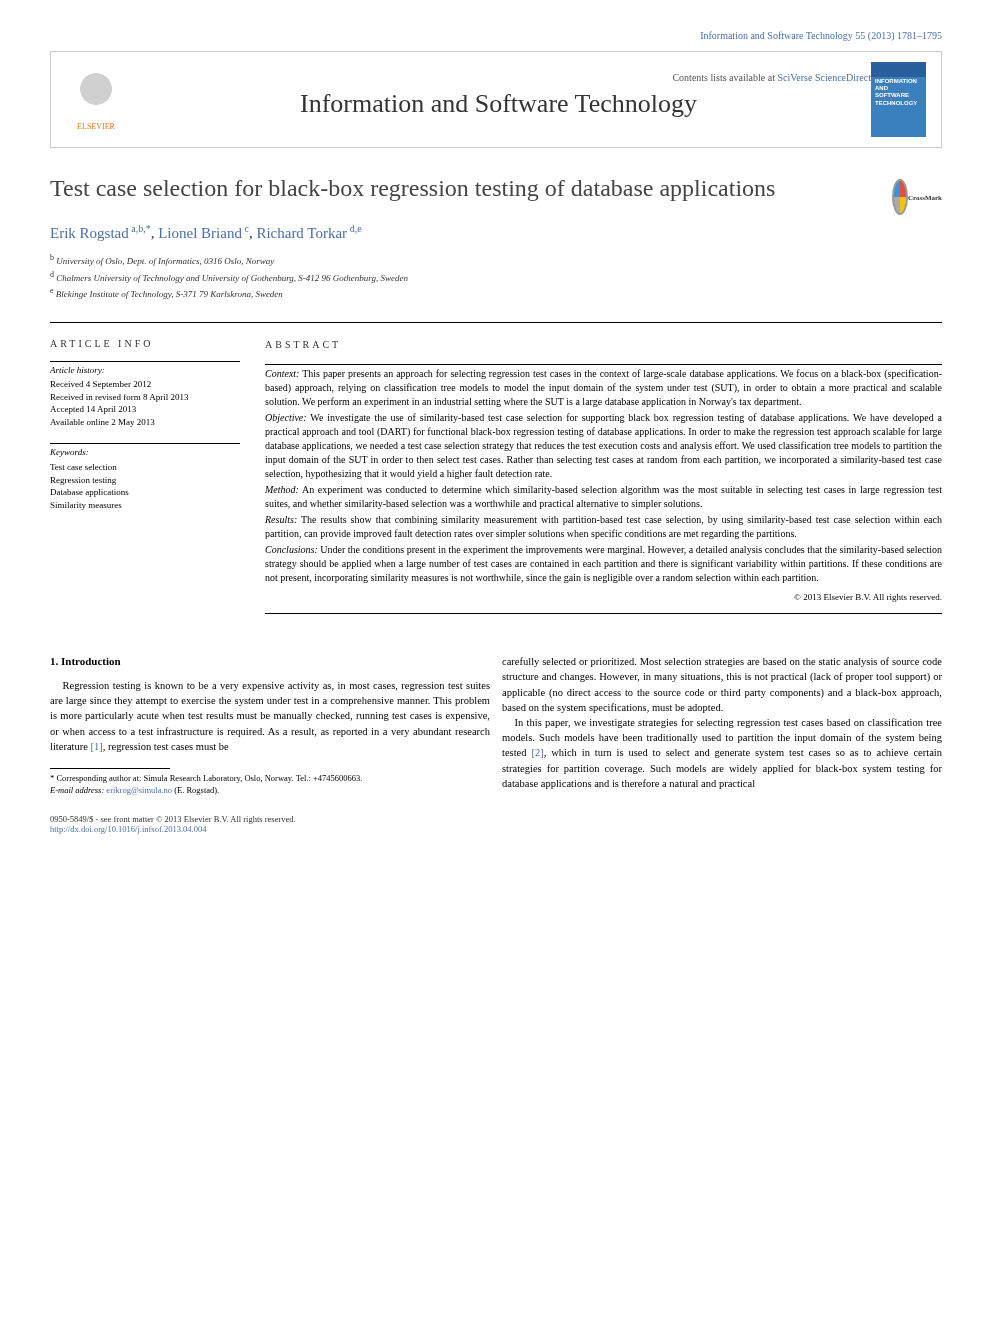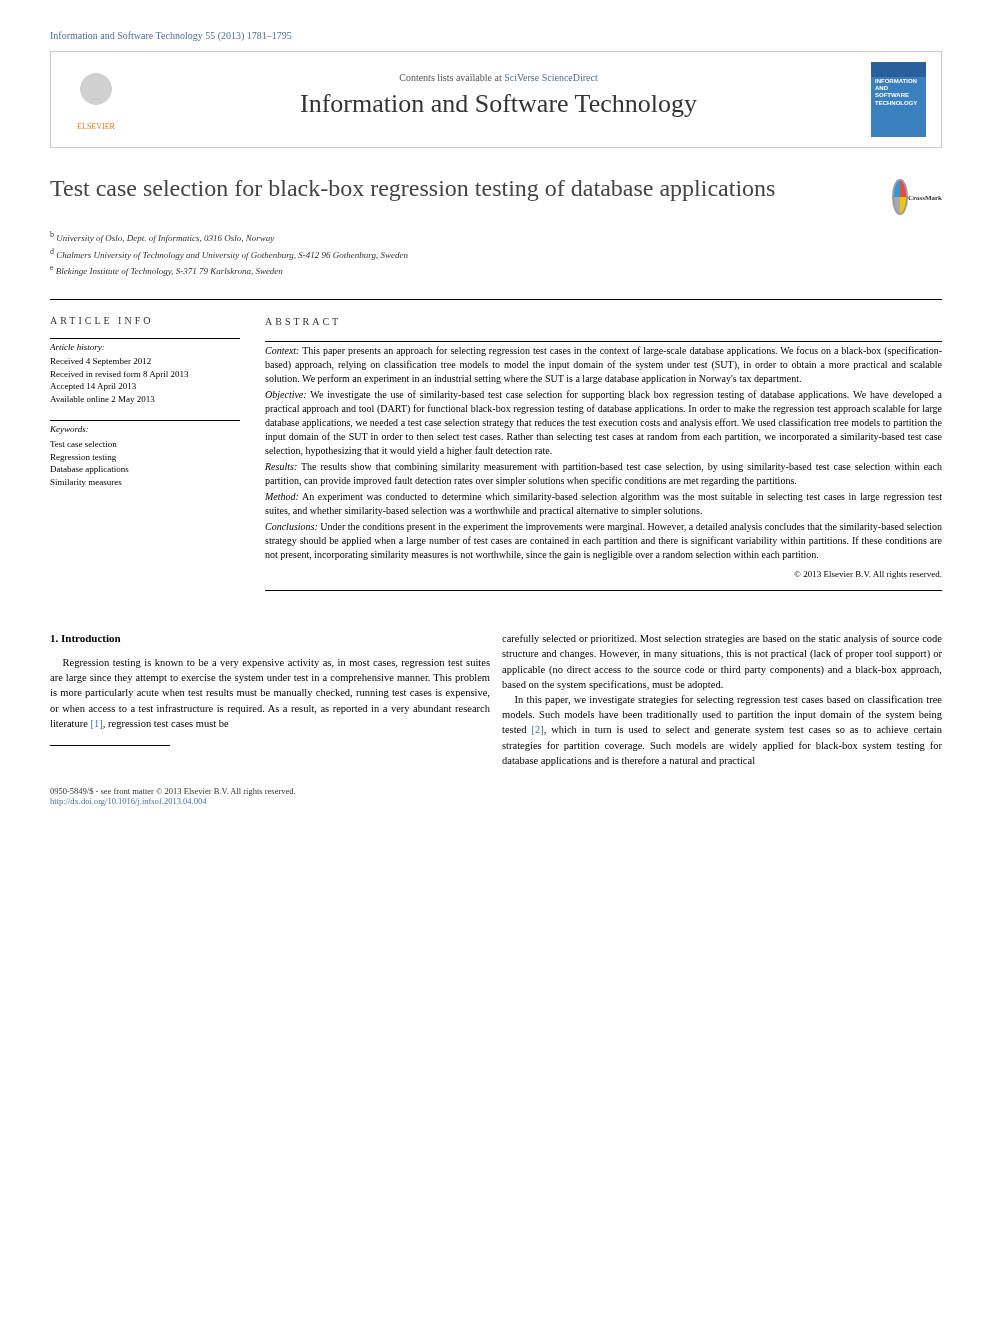--- a/index.html
+++ b/index.html
@@ -7,21 +7,21 @@
     padding: 0;
     font-family: Georgia, 'Times New Roman', serif;
     background: #fff;
     color: #000;
     width: 992px;
   }
   .page {
     padding: 30px 50px;
   }
   .top-cite {
-    text-align: left;
+    text-align: right;
     font-size: 10px;
     color: #4a6fa5;
     margin-bottom: 10px;
   }
   .header-box {
     border: 1px solid #ccc;
     display: flex;
     align-items: center;
     padding: 10px 15px;
     position: relative;
@@ -41,20 +41,21 @@
     position: relative;
   }
   .header-center {
     flex: 1;
     text-align: center;
   }
   .contents-line {
     font-size: 10px;
     color: #555;
     margin-bottom: 4px;
+    text-align: right;
   }
   .contents-line a { color: #4a6fa5; text-decoration: none; }
   .journal-name {
     font-size: 26px;
     font-weight: normal;
     font-family: Georgia, serif;
     color: #333;
     margin: 6px 0 8px;
   }
   .homepage-line {
@@ -75,21 +76,21 @@
     right: 4px;
     color: #fff;
     font-size: 6px;
     font-family: Arial, sans-serif;
     font-weight: bold;
     line-height: 1.2;
   }
   .title-row {
     display: flex;
     align-items: flex-start;
-    margin-bottom: 6px;
+    margin-bottom: 0;
   }
   .article-title {
     font-size: 24px;
     font-weight: normal;
     color: #444;
     line-height: 1.25;
     flex: 1;
     margin: 0;
   }
   .crossmark {
@@ -238,20 +239,21 @@
   </div>
 
   <div class="title-row">
     <h1 class="article-title">Test case selection for black-box regression testing of database applications</h1>
     <div class="crossmark">
       <div class="crossmark-circle"></div>
       <span>CrossMark</span>
     </div>
   </div>
 
+  <div class="authors" id="authors-slot"><a href="#">Erik Rogstad</a><sup> a,b,*</sup>, <a href="#">Lionel Briand</a><sup> c</sup>, <a href="#">Richard Torkar</a><sup> d,e</sup></div>
 
   <div class="affiliations">
     <div><sup>b</sup> <span>University of Oslo, Dept. of Informatics, 0316 Oslo, Norway</span></div>
     <div><sup>d</sup> <span>Chalmers University of Technology and University of Gothenburg, S-412 96 Gothenburg, Sweden</span></div>
     <div><sup>e</sup> <span>Blekinge Institute of Technology, S-371 79 Karlskrona, Sweden</span></div>
   </div>
 
   <div class="info-row">
     <div class="article-info">
       <div class="info-heading">ARTICLE INFO</div>
@@ -271,35 +273,42 @@
         <div>Database applications</div>
         <div>Similarity measures</div>
       </div>
     </div>
 
     <div class="abstract">
       <div class="abstract-heading">ABSTRACT</div>
       <hr class="thin">
       <p><em>Context:</em> <span>This paper presents an approach for selecting regression test cases in the context of large-scale database applications. We focus on a black-box (specification-based) approach, relying on classification tree models to model the input domain of the system under test (SUT), in order to obtain a more practical and scalable solution. We perform an experiment in an industrial setting where the SUT is a large database application in Norway's tax department.</span></p>
       <p><em>Objective:</em> <span>We investigate the use of similarity-based test case selection for supporting black box regression testing of database applications. We have developed a practical approach and tool (DART) for functional black-box regression testing of database applications. In order to make the regression test approach scalable for large database applications, we needed a test case selection strategy that reduces the test execution costs and analysis effort. We used classification tree models to partition the input domain of the SUT in order to then select test cases. Rather than selecting test cases at random from each partition, we incorporated a similarity-based test case selection, hypothesizing that it would yield a higher fault detection rate.</span></p>
+      <p><em>Method:</em> <span>An experiment was conducted to determine which similarity-based selection algorithm was the most suitable in selecting test cases in large regression test suites, and whether similarity-based selection was a worthwhile and practical alternative to simpler solutions.</span></p>
       <p><em>Results:</em> <span>The results show that combining similarity measurement with partition-based test case selection, by using similarity-based test case selection within each partition, can provide improved fault detection rates over simpler solutions when specific conditions are met regarding the partitions.</span></p>
-      <p><em>Method:</em> <span>An experiment was conducted to determine which similarity-based selection algorithm was the most suitable in selecting test cases in large regression test suites, and whether similarity-based selection was a worthwhile and practical alternative to simpler solutions.</span></p>
       <p><em>Conclusions:</em> <span>Under the conditions present in the experiment the improvements were marginal. However, a detailed analysis concludes that the similarity-based selection strategy should be applied when a large number of test cases are contained in each partition and there is significant variability within partitions. If these conditions are not present, incorporating similarity measures is not worthwhile, since the gain is negligible over a random selection within each partition.</span></p>
       <div class="copyright">© 2013 Elsevier B.V. All rights reserved.</div>
       <hr class="abstract-divider">
     </div>
   </div>
 
   <div class="body-section">
     <div class="col">
       <div class="sec-heading">1. Introduction</div>
       <p>
         <span>Regression testing is known to be a very expensive activity as, in most cases, regression test suites are large since they attempt to exercise the system under test in a comprehensive manner. This problem is more particularly acute when test results must be manually checked, running test cases is expensive, or when access to a test infrastructure is required. As a result, as reported in a very abundant research literature </span><span class="ref">[1]</span><span>, regression test cases must be</span>
       </p>
       <hr class="footnote-divider">
+      <div class="footnote">
+        <div>* Corresponding author at: Simula Research Laboratory, Oslo, Norway. Tel.: +4745600663.</div>
+        <div>
+          <em>E-mail address:</em>
+          <a href="#">erikrog@simula.no</a><span> (E. Rogstad).</span>
+        </div>
+      </div>
     </div>
 
     <div class="col">
       <p style="text-indent:0">carefully selected or prioritized. Most selection strategies are based on the static analysis of source code structure and changes. However, in many situations, this is not practical (lack of proper tool support) or applicable (no direct access to the source code or third party components) and a black-box approach, based on the system specifications, must be adopted.</p>
       <p>
         <span>In this paper, we investigate strategies for selecting regression test cases based on classification tree models. Such models have been traditionally used to partition the input domain of the system being tested </span><span class="ref">[2]</span><span>, which in turn is used to select and generate system test cases so as to achieve certain strategies for partition coverage. Such models are widely applied for black-box system testing for database applications and is therefore a natural and practical</span>
       </p>
     </div>
   </div>
 

